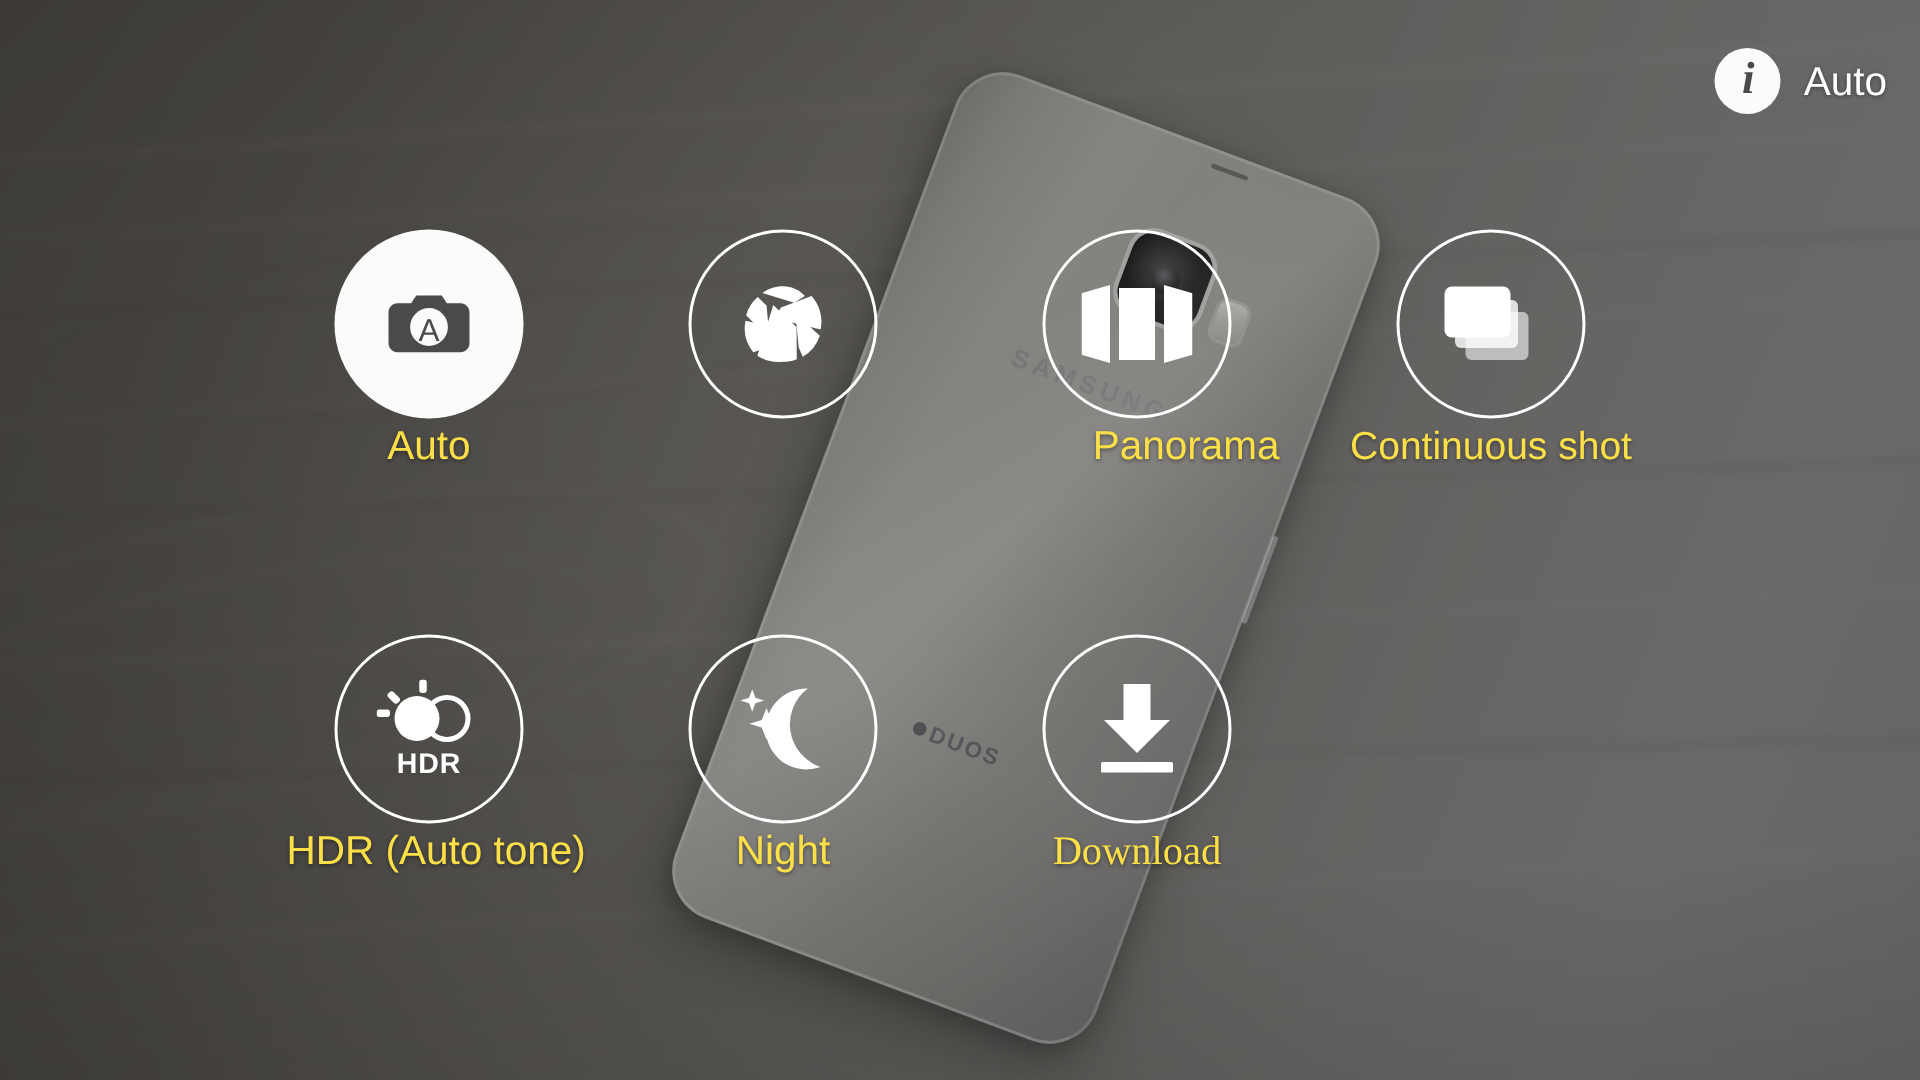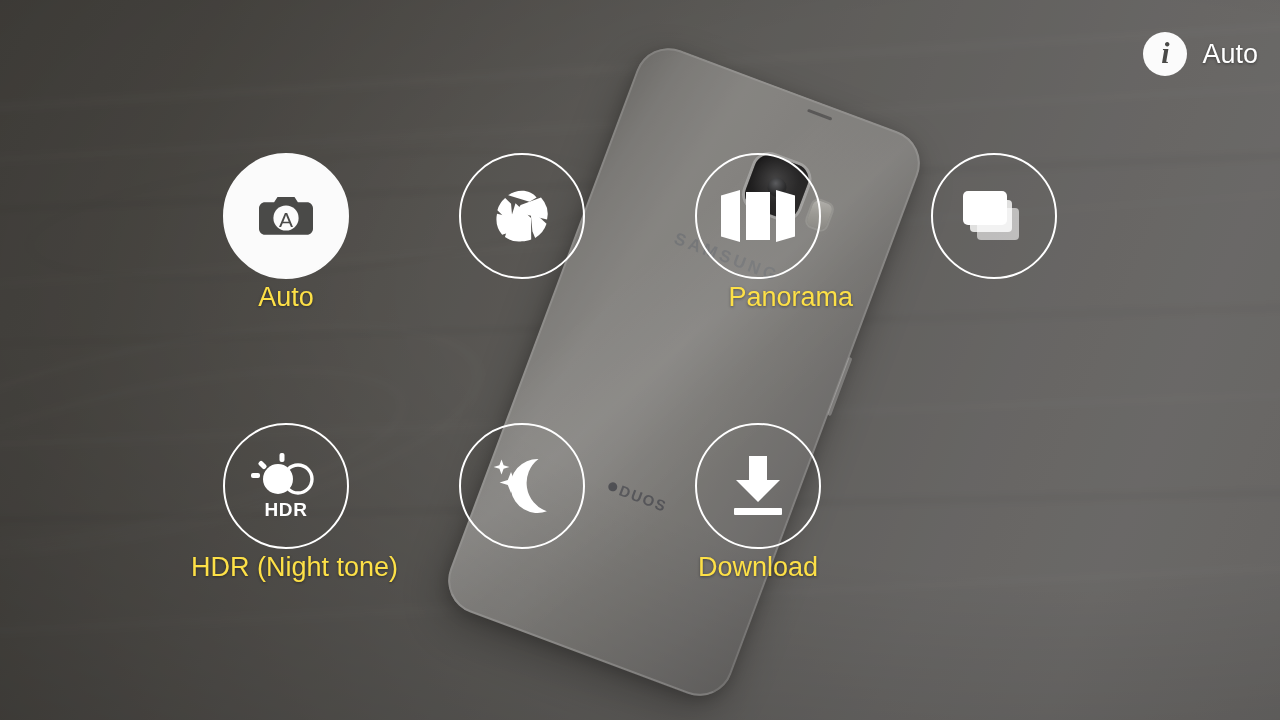--- a/index.html
+++ b/index.html
@@ -141,21 +141,21 @@
     white-space:nowrap;
   }
 
   
   #m-auto       { left:191px; top:153px; }
   #m-pro        { left:427px; top:153px; }
   #m-panorama   { left:663px; top:153px;text-align:right; }
   #m-continuous { left:899px; top:153px; }
   #m-hdr        { left:191px; top:423px; }
   #m-night      { left:427px; top:423px; }
-  #m-download   { left:663px; top:423px; }
+  #m-download   { left:663px; top:423px;font-family:Liberation Serif, serif; }
   #m-continuous .label { font-size:26px; }
 
   
   .ic { display:block; }
 
   
   .hdr-wrap { display:flex; flex-direction:column; align-items:center; gap:1px; }
   .hdr-text {
     color:#ffffff; font-size:19px; font-weight:700; letter-spacing:0.6px;
     line-height:1; text-shadow:none;
@@ -259,49 +259,51 @@
   </div>
 
   <div class="mode" id="m-continuous">
     <div class="circle">
       <svg class="ic" width="66" height="56" viewBox="0 0 66 56">
         <rect x="16" y="20" width="42" height="32" rx="4" fill="#ffffff" opacity="0.58"></rect>
         <rect x="9" y="12" width="42" height="32" rx="4" fill="#ffffff" opacity="0.80"></rect>
         <rect x="2" y="3" width="44" height="34" rx="5" fill="#ffffff"></rect>
       </svg>
     </div>
+    <div class="label">Continuous shot</div>
   </div>
 
   <div class="mode" id="m-hdr">
     <div class="circle">
       <div class="hdr-wrap">
         <svg class="ic" width="70" height="46" viewBox="0 0 70 46">
 
           <rect x="28.5" y="0" width="5" height="9" rx="2" fill="#ffffff"></rect>
           <rect x="9" y="7.5" width="5" height="9" rx="2" fill="#ffffff" transform="rotate(-45 11.5 12)"></rect>
           <rect x="0" y="20" width="9" height="5" rx="2" fill="#ffffff"></rect>
 
           <circle cx="27" cy="26" r="15" fill="#ffffff"></circle>
 
           <circle cx="47" cy="26" r="14" fill="none" stroke="#ffffff" stroke-width="3.4"></circle>
         </svg>
         <span class="hdr-text">HDR</span>
       </div>
     </div>
-    <div class="label">HDR (Night tone)</div>
+    <div class="label">HDR (Auto tone)</div>
   </div>
 
   <div class="mode" id="m-night">
     <div class="circle">
       <svg class="ic" width="68" height="62" viewBox="0 0 68 62">
         <path fill="#ffffff" d="M45.5 4a27 27 0 1 0 8.4 52.3A30 30 0 0 1 45.5 4z" transform="translate(5,0)"></path>
         <path fill="#ffffff" d="M13.5 4.5 15.6 10.2 21.4 12 15.6 13.8 13.5 19.5 11.4 13.8 5.6 12 11.4 10.2 Z"></path>
         <path fill="#ffffff" d="M23 17 L26.2 25 L34.4 27.5 L26.2 30 L23 38 L19.8 30 L11.6 27.5 L19.8 25 Z"></path>
       </svg>
     </div>
+    <div class="label">Night</div>
   </div>
 
   <div class="mode" id="m-download">
     <div class="circle">
       <svg class="ic" width="60" height="64" viewBox="0 0 60 64">
         <path fill="#ffffff" d="M21 2 h18 v24 h13 L30 48 L8 26 h13 Z"></path>
         <rect x="6" y="54" width="48" height="7" rx="1" fill="#ffffff"></rect>
       </svg>
     </div>
     <div class="label">Download</div>

